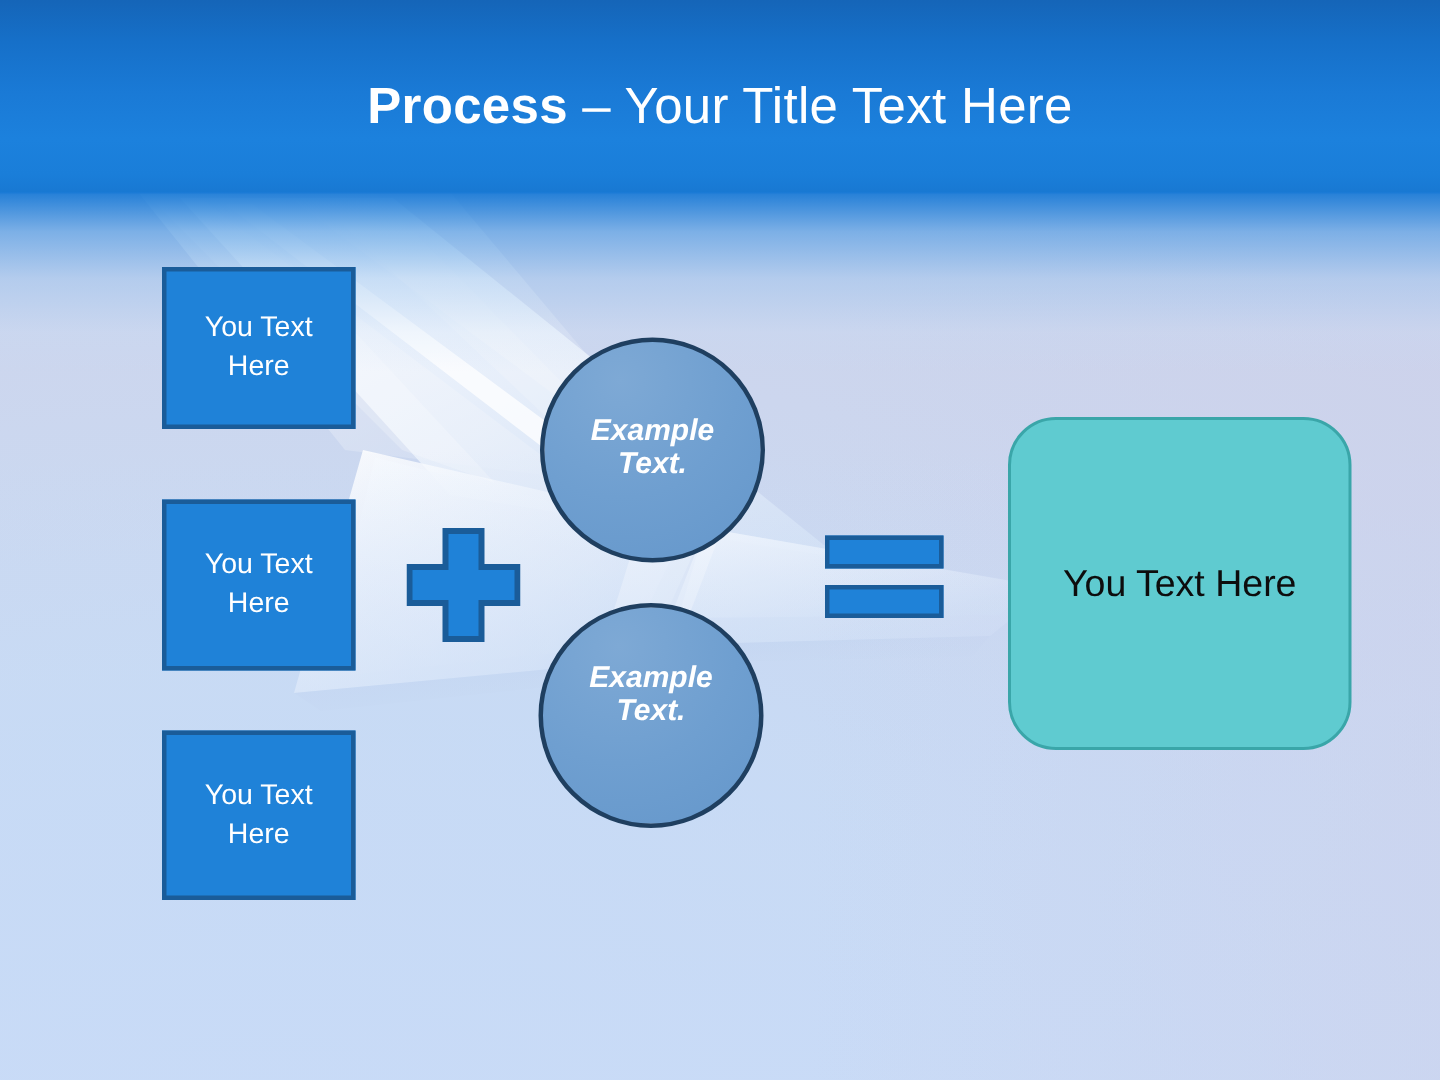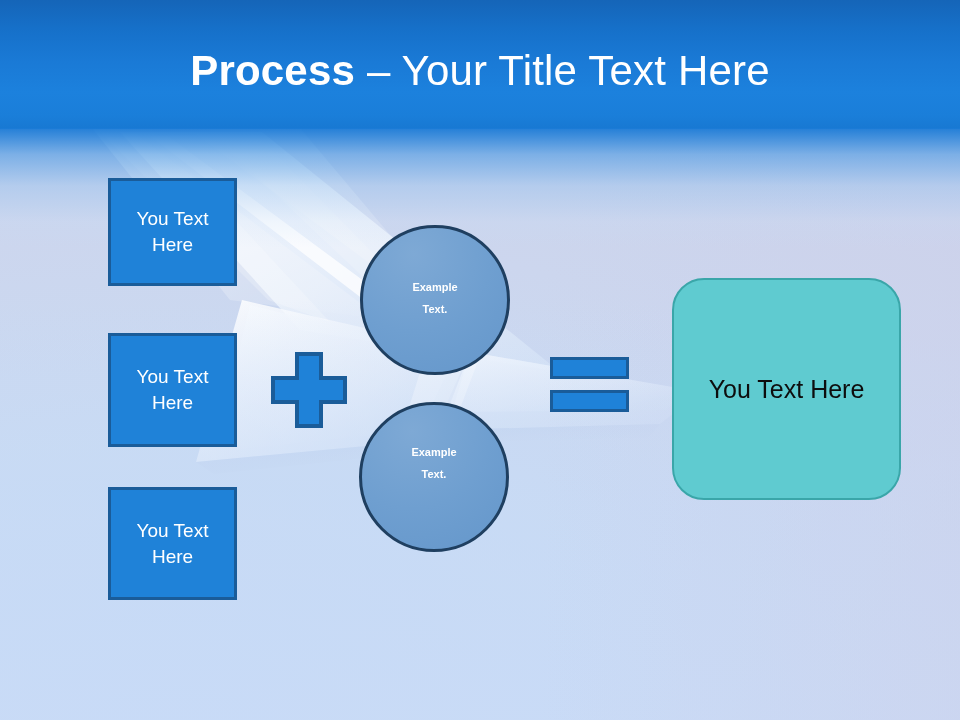--- a/index.html
+++ b/index.html
@@ -75,21 +75,21 @@
   }
 
   
   .title {
     position: absolute;
     top: 50px;
     left: 0;
     width: 960px;
     text-align: center;
     color: #ffffff;
-    font-size: 42px;
+    font-size: 34px;
     line-height: 42px;
     letter-spacing: 0.2px;
     white-space: nowrap;
   }
   .title .t-strong { font-weight: bold; }
   .title .t-rest { font-weight: normal; }
 
   
   .input-box {
     position: absolute;
@@ -123,23 +123,24 @@
   
   .circle {
     position: absolute;
     width: 150px;
     height: 150px;
     border-radius: 50%;
     border: 3px solid #1f3f60;
     box-sizing: border-box;
     background: radial-gradient(120% 120% at 35% 18%, #7ea9d5 0%, #6f9fd0 45%, #6194c9 100%);
     color: #ffffff;
-    font-size: 11px;
+    font-size: 20px;
     line-height: 22px;
     font-weight: bold;
+    font-style: italic;
     text-align: center;
     display: flex;
     justify-content: center;
   }
   .circle .c-text { width: 100%; }
   .circle.c1 { left: 360px; top: 225px; align-items: center; }
   .circle.c1 .c-text { transform: translateY(-2px); }
   .circle.c2 { left: 359px; top: 402px; align-items: center; }
   .circle.c2 .c-text { transform: translateY(-14px); }
 

